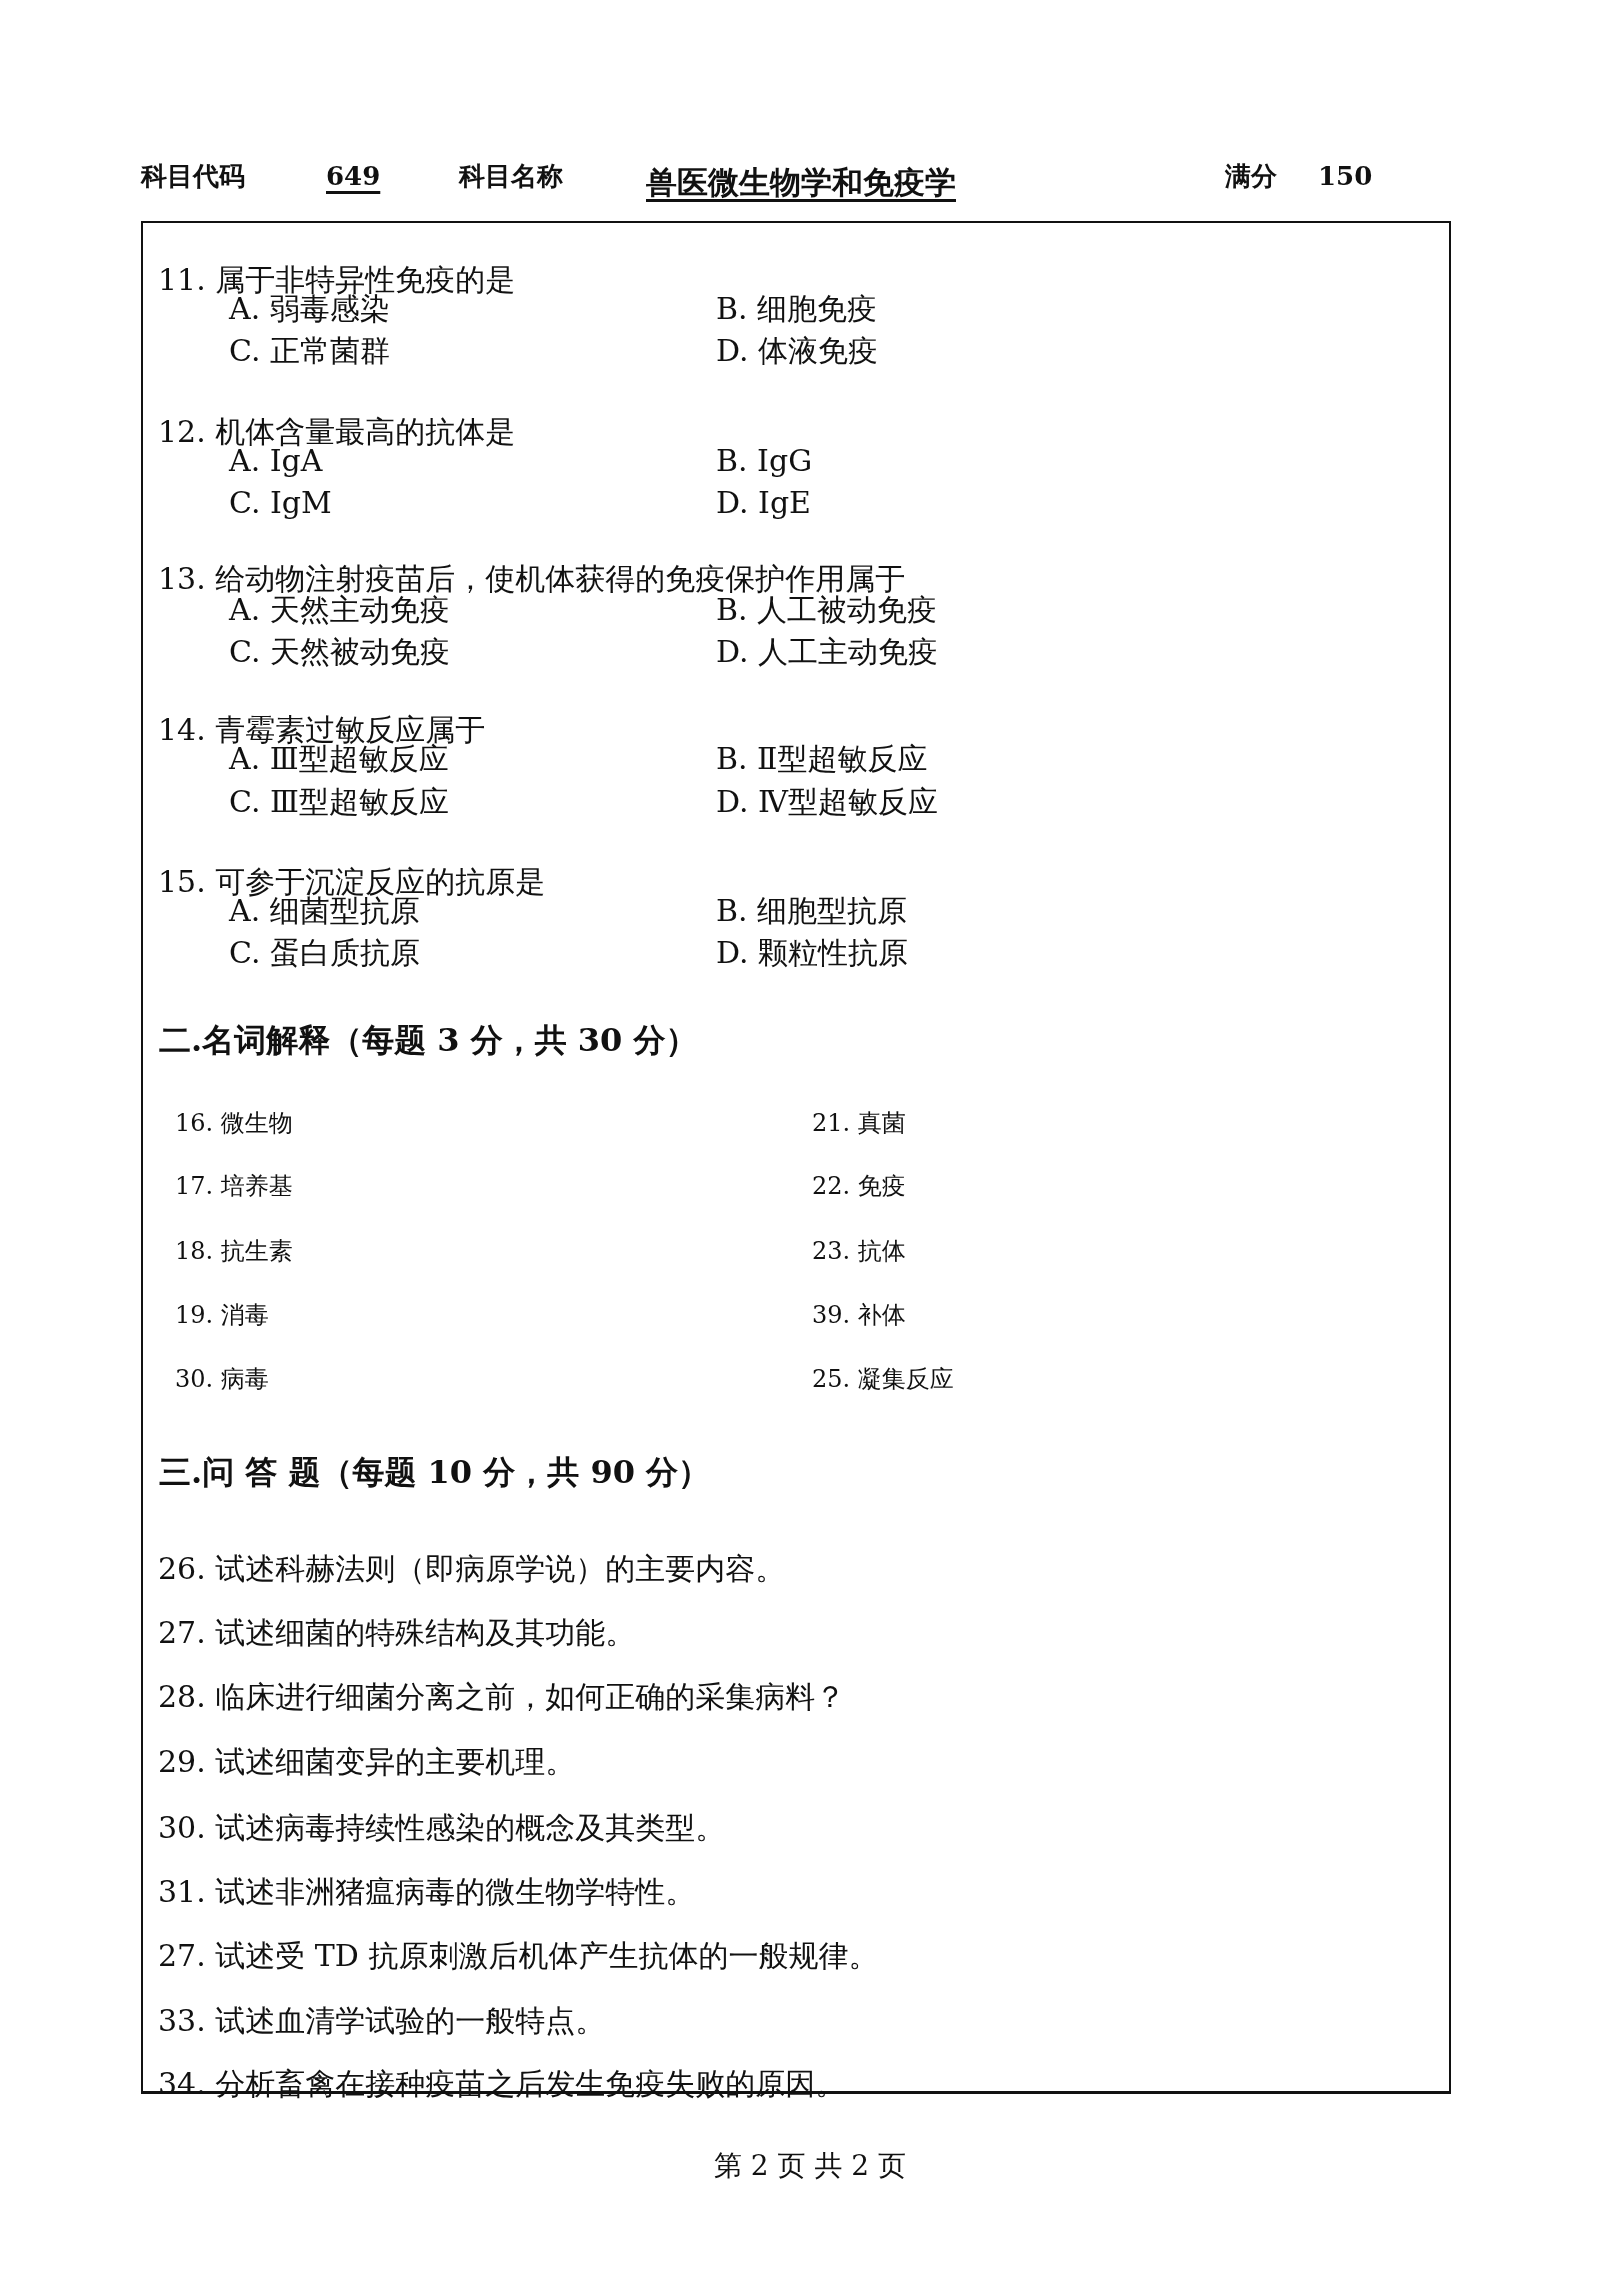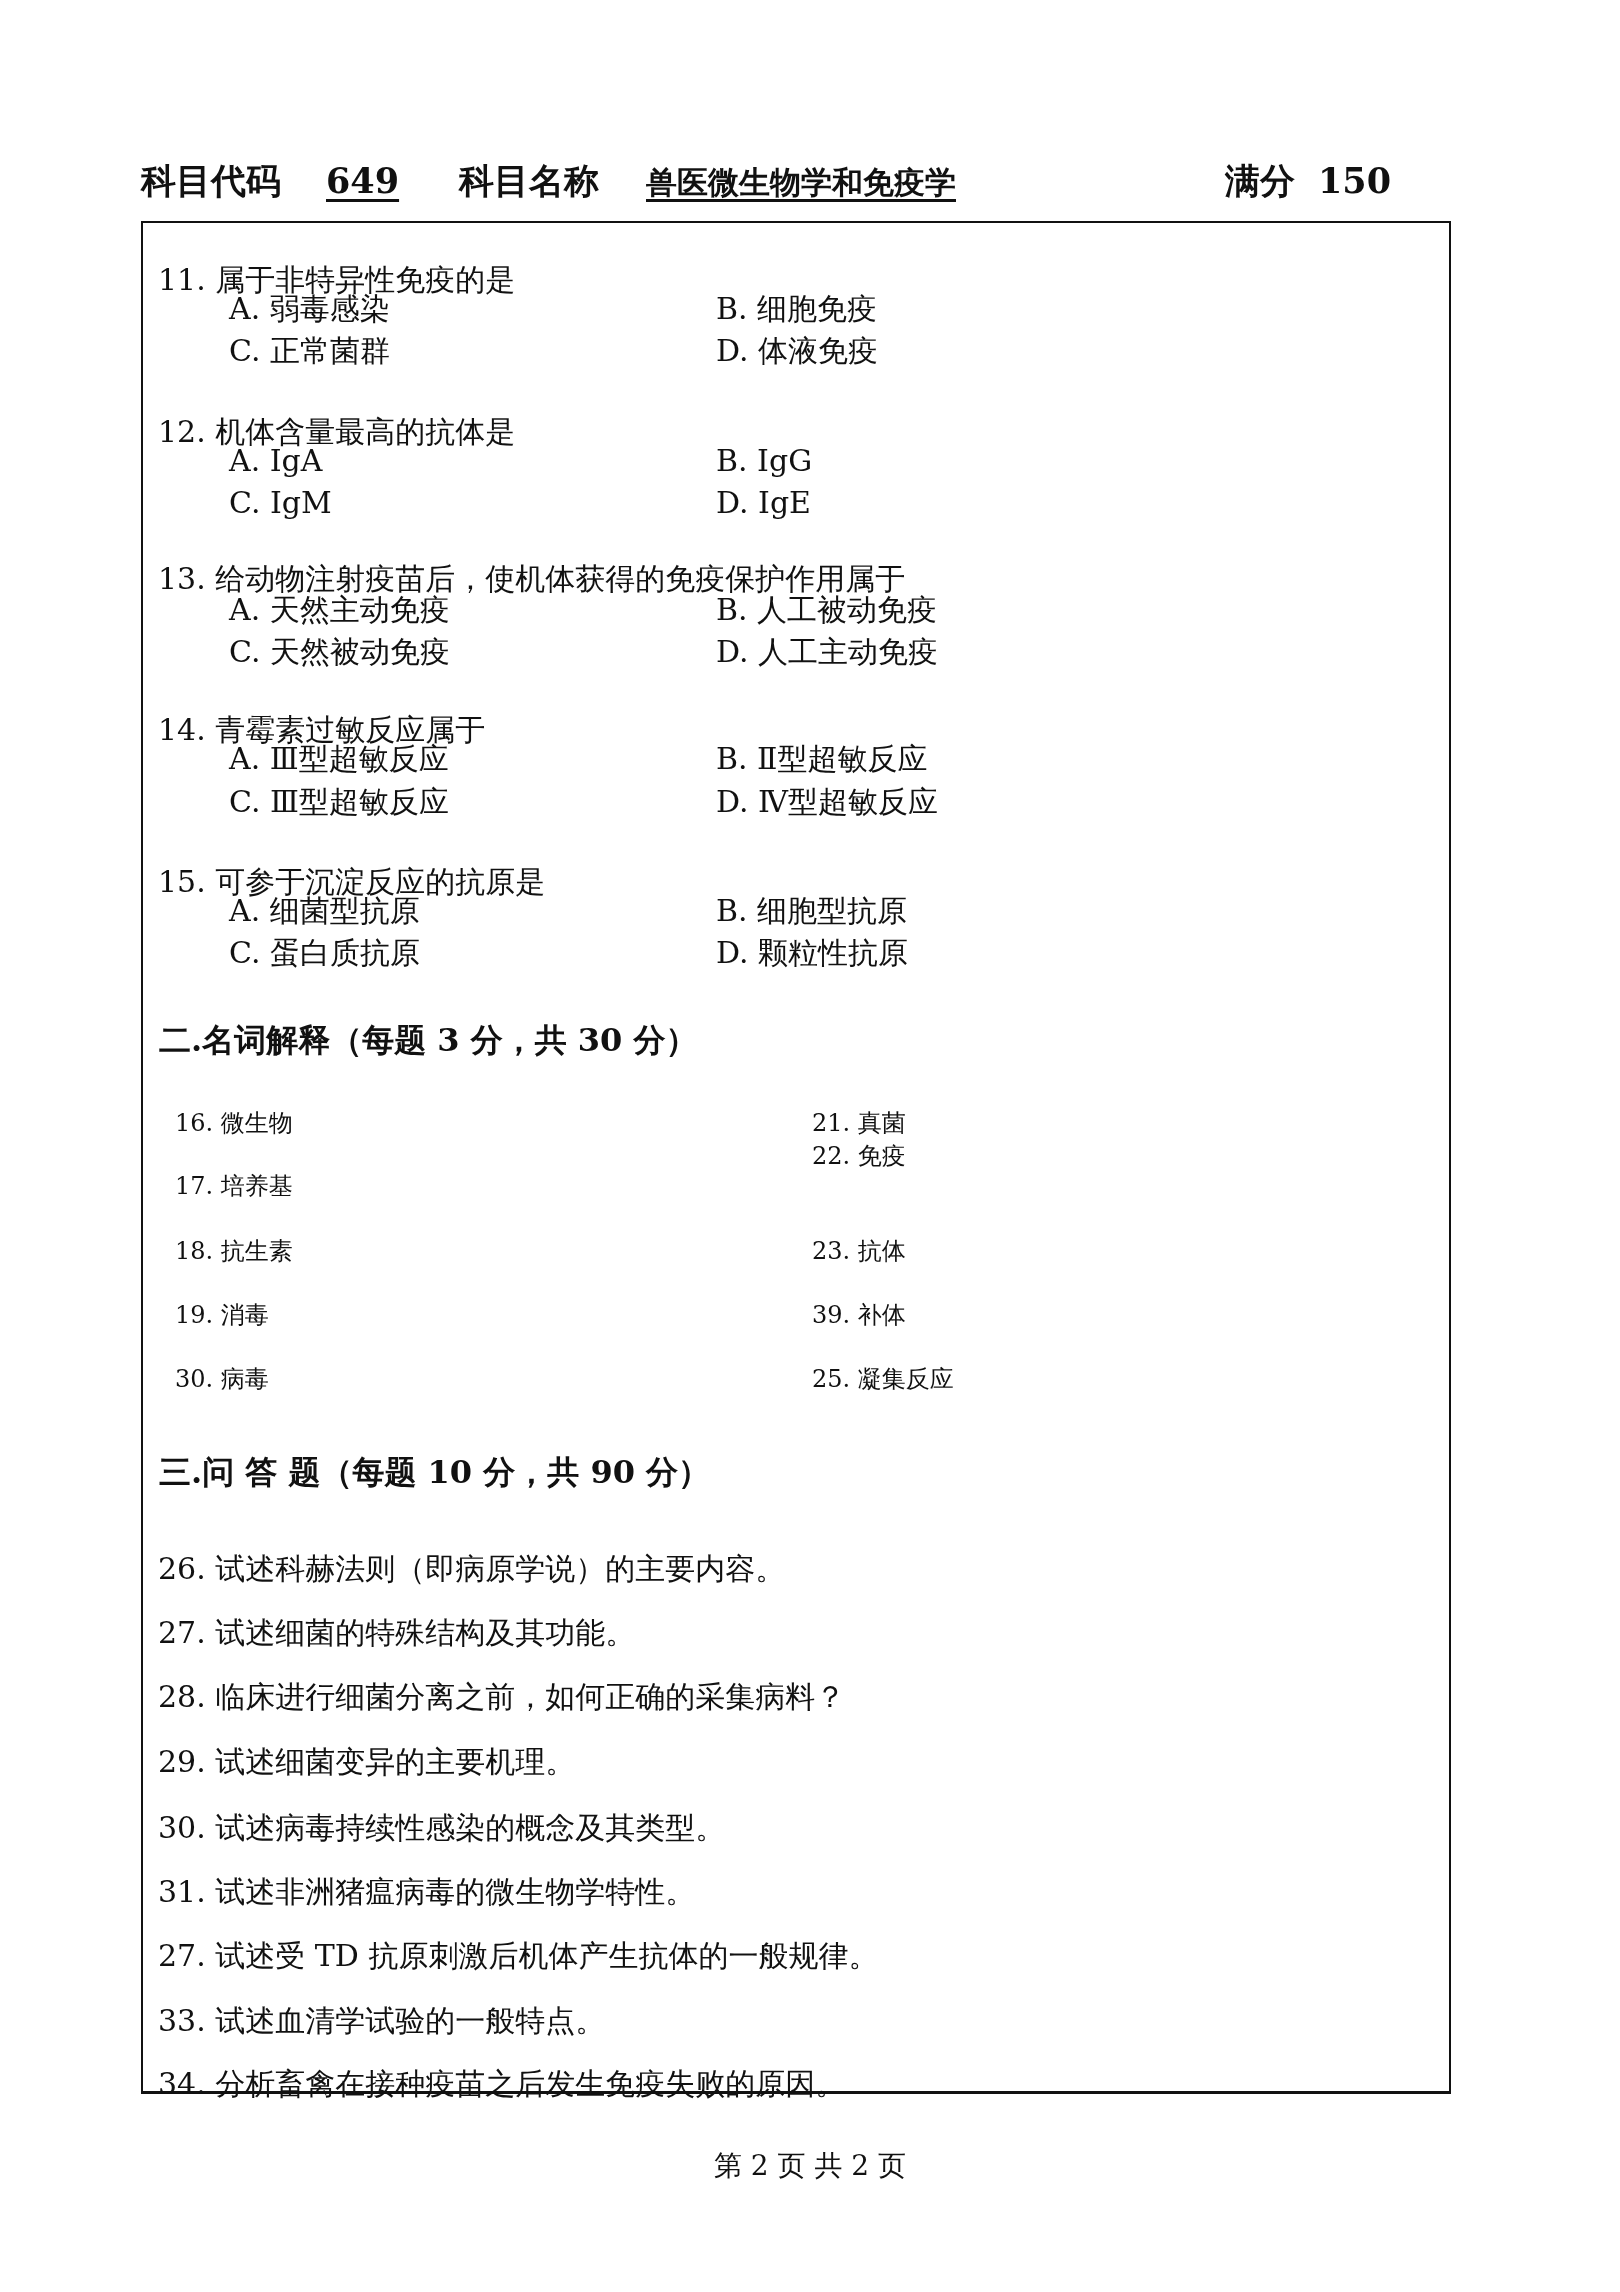--- a/index.html
+++ b/index.html
@@ -1,19 +1,19 @@
 <!DOCTYPE html>
 <html><head>
 <meta charset="utf-8">
 <style>
   html,body{margin:0;padding:0;background:#fff;}
   body{width:1620px;height:2293px;position:relative;overflow:hidden;
        font-family:"DejaVu Serif","Liberation Serif",serif;color:#111;}
   .abs{position:absolute;white-space:nowrap;line-height:1;}
-  .hdr{font-size:35px;font-weight:bold;top:163px;}
+  .hdr{font-size:26px;font-weight:bold;top:163px;}
   .hdr.u{text-decoration:underline;text-decoration-thickness:2.9px;text-underline-offset:5.9px;}
   #box{position:absolute;left:141px;top:221px;width:1310px;height:1873px;
        border:2px solid #111;border-top-width:2.9px;border-bottom-width:3.9px;box-sizing:border-box;}
   .q{font-size:30px;left:158px;margin-top:13px;}
   .opt{font-size:30px;}
   .sec{font-size:32px;font-weight:bold;left:159px;}
   .term{font-size:24px;}
   .foot{font-size:28px;left:0;width:1620px;text-align:center;top:2152px;}
 </style>
 </head>
@@ -58,21 +58,21 @@
 <span class="abs opt" style="left:229px;top:938px">C. 蛋白质抗原</span>
 <span class="abs opt" style="left:716px;top:938px">D. 颗粒性抗原</span>
 
 <span class="abs sec" style="top:1024px">二.名词解释（每题 3 分，共 30 分）</span>
 <span class="abs term" style="left:175px;top:1111px">16. 微生物</span>
 <span class="abs term" style="left:175px;top:1174px">17. 培养基</span>
 <span class="abs term" style="left:175px;top:1239px">18. 抗生素</span>
 <span class="abs term" style="left:175px;top:1303px">19. 消毒</span>
 <span class="abs term" style="left:175px;top:1367px">30. 病毒</span>
 <span class="abs term" style="left:812px;top:1111px">21. 真菌</span>
-<span class="abs term" style="left:812px;top:1144px">22. 免疫</span>
+<span class="abs term" style="left:812px;top:1174px">22. 免疫</span>
 <span class="abs term" style="left:812px;top:1239px">23. 抗体</span>
 <span class="abs term" style="left:812px;top:1303px">39. 补体</span>
 <span class="abs term" style="left:812px;top:1367px">25. 凝集反应</span>
 
 <span class="abs sec" style="top:1456px">三.问 答 题（每题 10 分，共 90 分）</span>
 <span class="abs q" style="top:1541px">26. 试述科赫法则（即病原学说）的主要内容。</span>
 <span class="abs q" style="top:1605px">27. 试述细菌的特殊结构及其功能。</span>
 <span class="abs q" style="top:1669px">28. 临床进行细菌分离之前，如何正确的采集病料？</span>
 <span class="abs q" style="top:1734px">29. 试述细菌变异的主要机理。</span>
 <span class="abs q" style="top:1800px">30. 试述病毒持续性感染的概念及其类型。</span>

